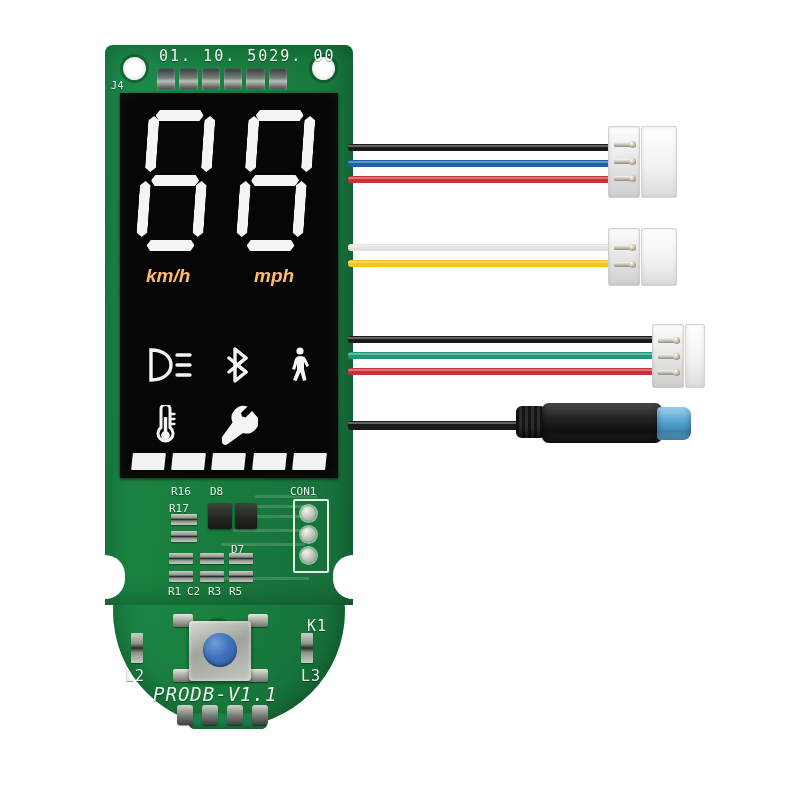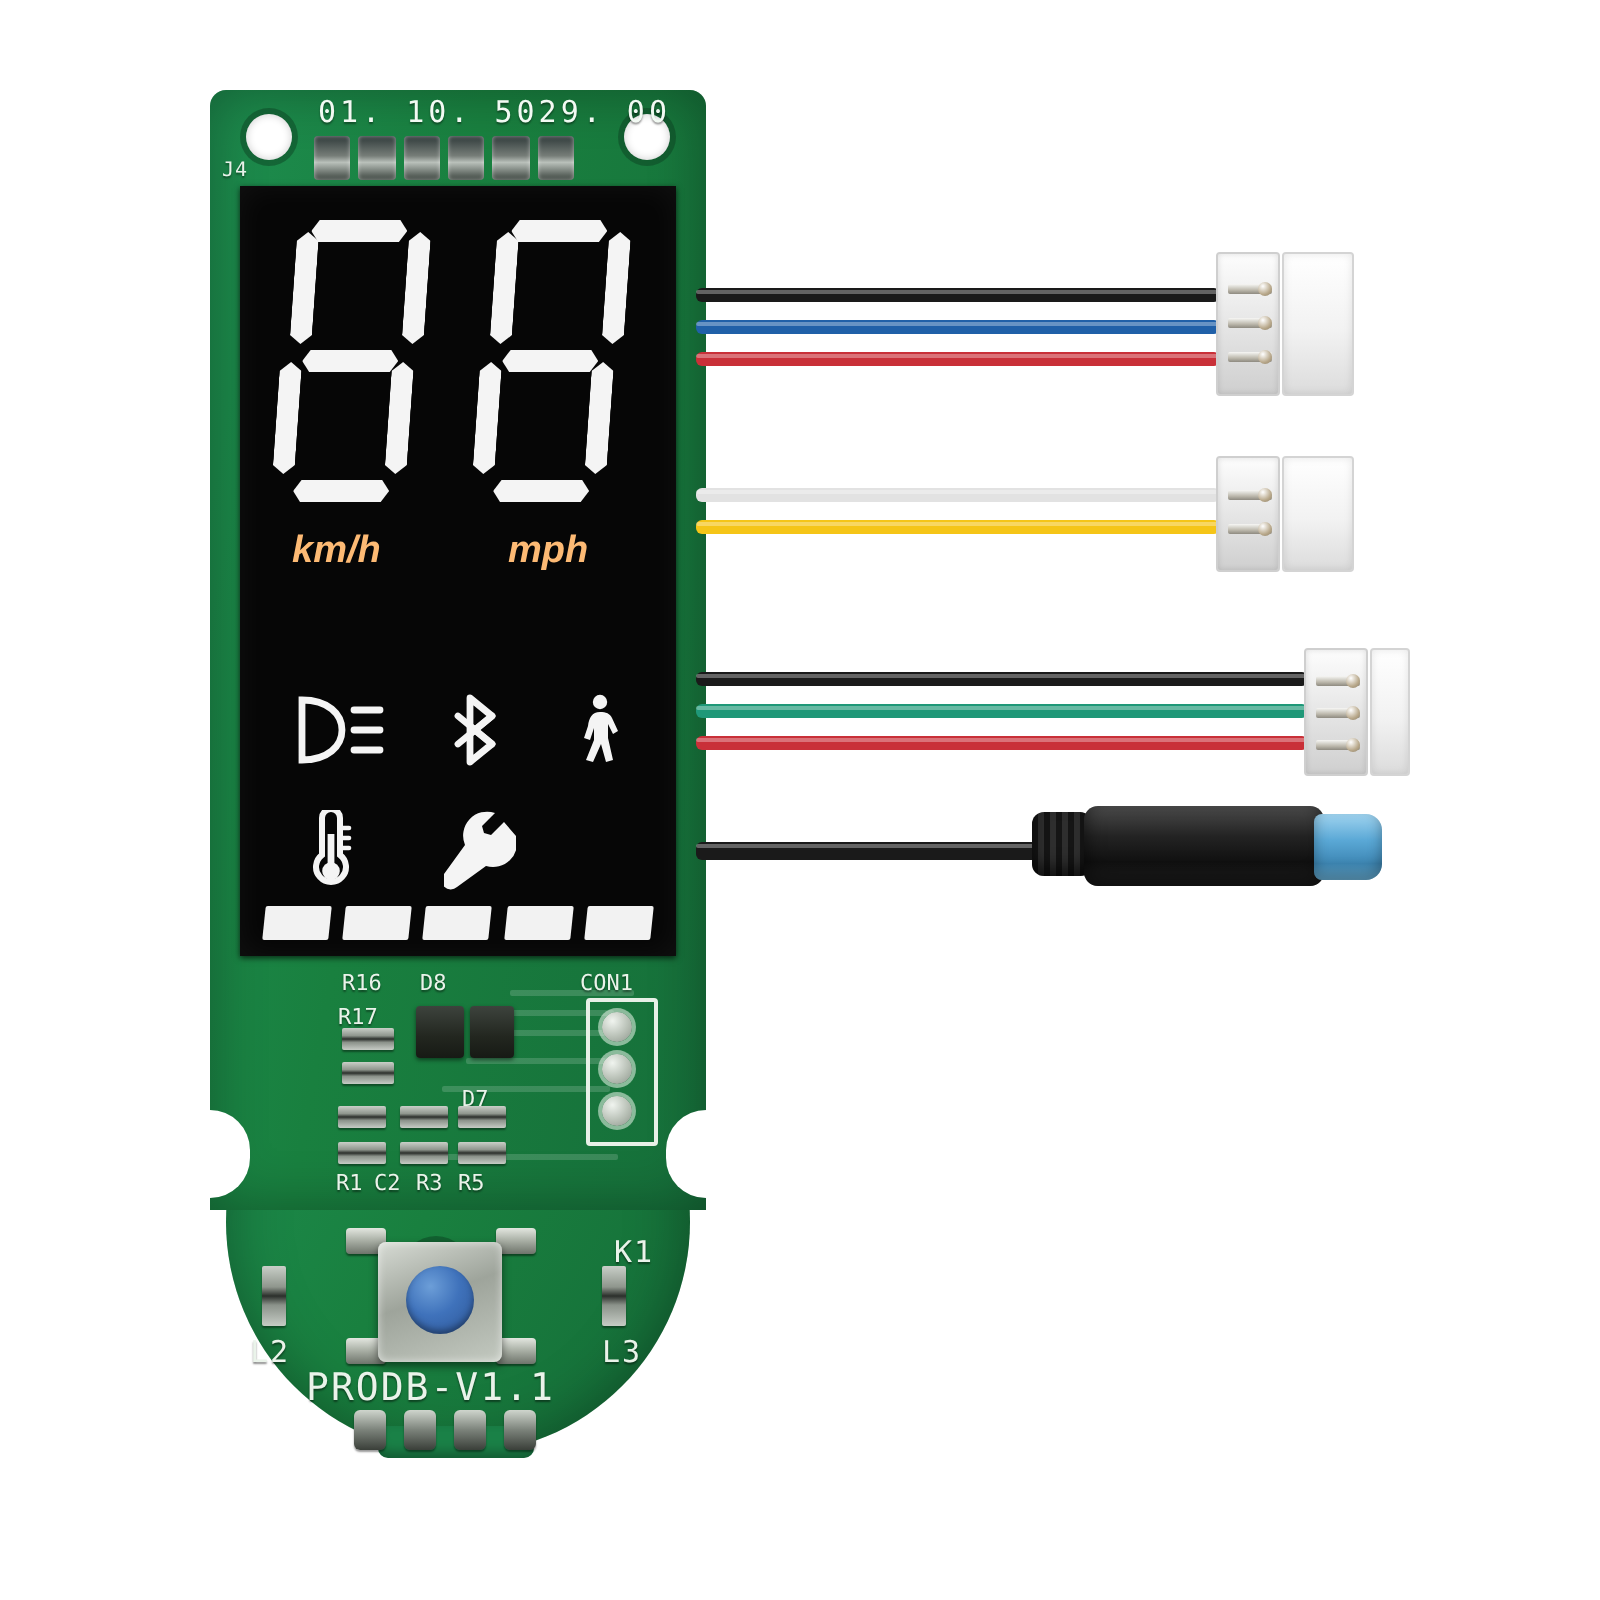--- a/index.html
+++ b/index.html
@@ -532,21 +532,21 @@
 
       <div class="switch">
         <div class="switch-btn"></div>
       </div>
 
       <div class="smd" style="left:26px; top:152px; width:12px; height:30px;"></div>
       <div class="smd" style="left:196px; top:152px; width:12px; height:30px;"></div>
       <div class="silk-c silk-big" style="left:20px; top:186px;">L2</div>
       <div class="silk-c silk-big" style="left:196px; top:186px;">L3</div>
 
-      <div class="silk-c silk-big" style="left:48px; top:202px; font-size:19px;">PRODB-V1.1</div>
+      <div class="silk-c silk-big" style="left:48px; top:202px; font-size:19px;font-style:italic;">PRODB-V1.1</div>
 
       <div class="th-pads">
         <div class="th-pad"></div>
         <div class="th-pad"></div>
         <div class="th-pad"></div>
         <div class="th-pad"></div>
       </div>
 
     </div>
   </div>

